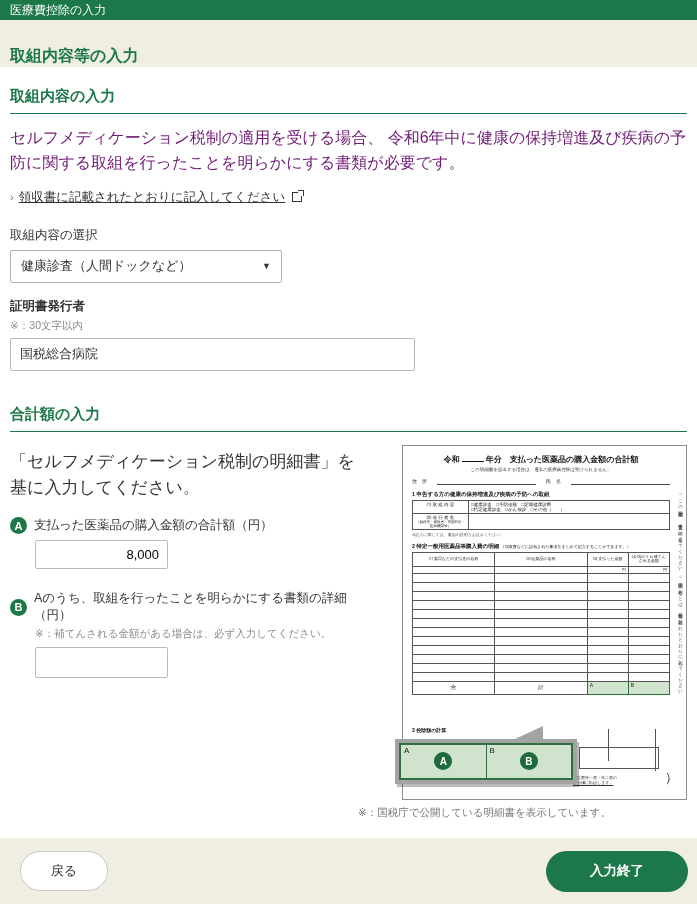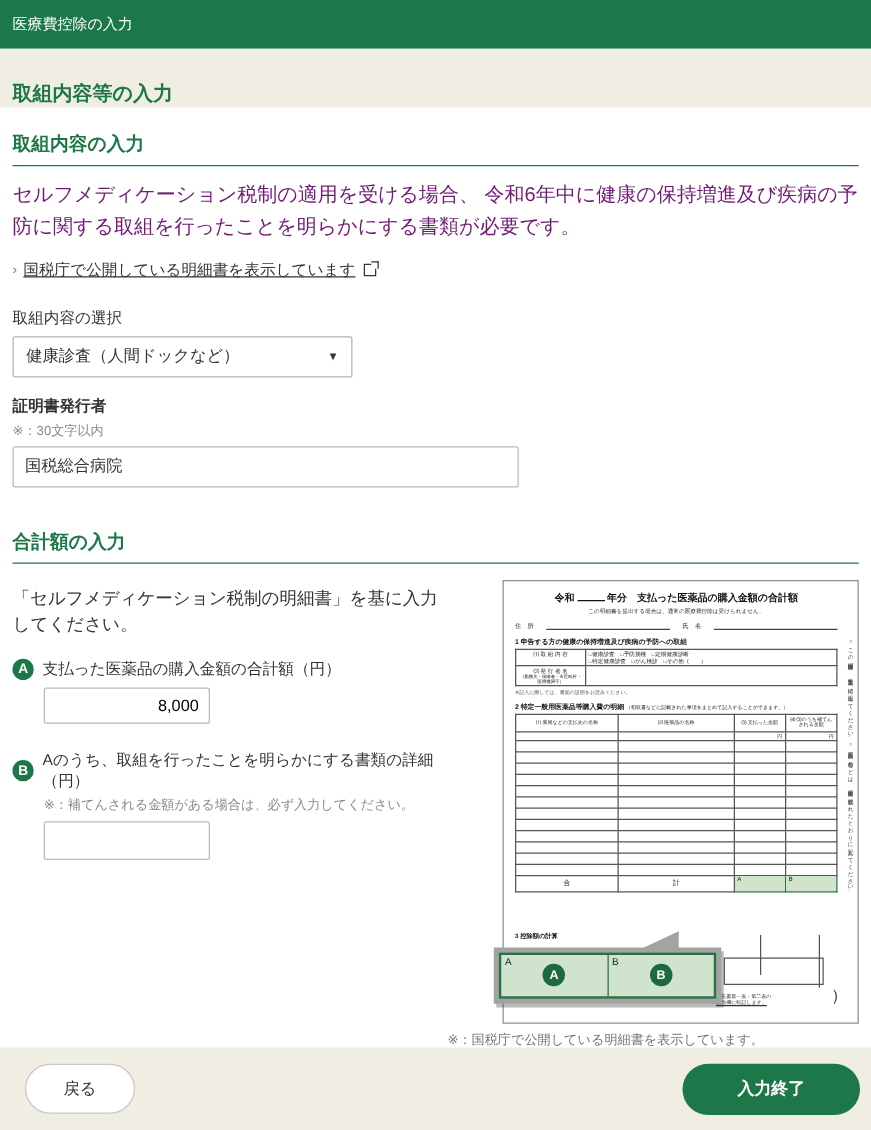--- a/index.html
+++ b/index.html
@@ -1,21 +1,21 @@
 <!DOCTYPE html>
 <html lang="ja"><head>
 <meta charset="utf-8">
 <style>
   * { margin:0; padding:0; box-sizing:border-box; }
   html,body { background:#fff; }
   body { font-family:"Liberation Sans","DejaVu Sans",sans-serif; color:#333; }
   .page { position:relative; width:697px; height:904px; background:#fff; overflow:hidden; }
 
   
-  .topbar { height:39px; background:#1d7849; color:#fff; font-size:12px; display:flex; align-items:center; padding-left:10px; }
+  .topbar { height:20px; background:#1d7849; color:#fff; font-size:12px; display:flex; align-items:center; padding-left:10px; }
   .subbar { height:47px; background:#f0ede3; color:#1d7849; font-size:16px; font-weight:bold; display:flex; align-items:flex-end; padding-left:10px; }
 
   main { padding:0 10px; }
 
   .sec-title { margin-top:20px; color:#1d7849; font-size:15px; font-weight:bold; padding-bottom:7px; border-bottom:1px solid #1d7849; }
   .desc { margin-top:12px; font-size:16px; line-height:1.55; color:#701a75; }
 
   .link-row { margin-top:13px; font-size:12.5px; display:flex; align-items:center; gap:5px; }
   .chev { color:#777; font-size:11px; }
   .doc-link { color:#333; text-decoration:underline; cursor:pointer; }
@@ -29,21 +29,21 @@
   .select-box { margin-top:6px; width:272px; height:33px; border:1px solid #b3b3b3; border-radius:2px; background:#fff;
     display:flex; align-items:center; justify-content:space-between; padding:0 10px; font-size:13px; cursor:pointer; }
   .caret { font-size:9px; color:#333; }
 
   .text-input { display:block; margin-top:5px; width:405px; height:33px; border:1px solid #b9b9b9; border-radius:2px; padding:0 9px; font-size:13px; color:#333; font-family:inherit; }
 
   
   .cols { display:flex; margin-top:0; }
   .col-left { width:348px; }
   .col-right { flex:1; }
-  .instruction { margin-top:17px; font-size:14px; line-height:1.55; }
+  .instruction { margin-top:17px; font-size:17px; line-height:1.55; }
   .amount-row { margin-top:16px; display:flex; align-items:center; gap:7px; font-size:12.5px; }
   .badge { flex:0 0 auto; width:17px; height:17px; border-radius:50%; background:#1d7849; color:#fff; font-size:11px; font-weight:bold; display:flex; align-items:center; justify-content:center; }
   .amount-input { display:block; margin:6px 0 0 25px; width:133px; height:29px; border:1px solid #b9b9b9; border-radius:2px; padding:0 8px; font-size:13px; font-family:inherit;text-align:right; }
   .sub-note { margin:3px 0 0 25px; font-size:10.5px; color:#8a8a8a; }
   .b-block { margin-top:21px; }
 
   
   .form-img { position:relative; width:285px; height:355px; margin:13px 0 0 auto; background:#fff; border:1px solid #8d8d8d; padding:8px 16px 6px 9px; font-family:"Liberation Sans","DejaVu Sans",sans-serif; }
   .fp-title { text-align:center; font-size:8px; font-weight:bold; color:#111; white-space:nowrap; }
   .fp-blank { display:inline-block; width:22px; border-bottom:1px solid #111; height:7px; margin:0 2px; }
@@ -100,21 +100,21 @@
   </div>
 
   <main>
 
     <section>
       <h2 class="sec-title">取組内容の入力</h2>
       <p class="desc">セルフメディケーション税制の適用を受ける場合、 令和6年中に健康の保持増進及び疾病の予防に関する取組を行ったことを明らかにする書類が必要です。</p>
 
       <div class="link-row">
         <span class="chev">›</span>
-        <a class="doc-link">国税庁で公開している明細書を表示しています</a>
+        <a class="doc-link">領収書に記載されたとおりに記入してください</a>
         <span class="ext-icon"></span>
       </div>
 
       <div class="field-label">取組内容の選択</div>
       <div class="select-box">
         <span>健康診査（人間ドックなど）</span>
         <span class="caret">▼</span>
       </div>
 
       <div class="field-label bold">証明書発行者</div>

